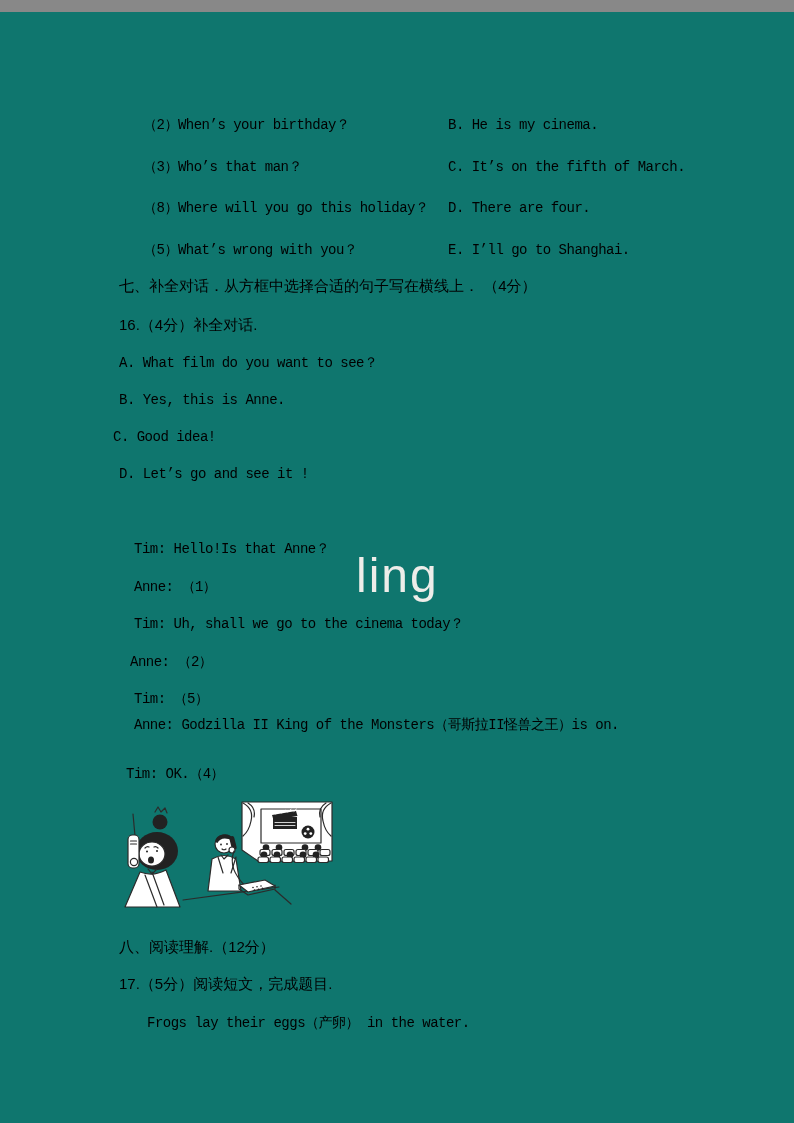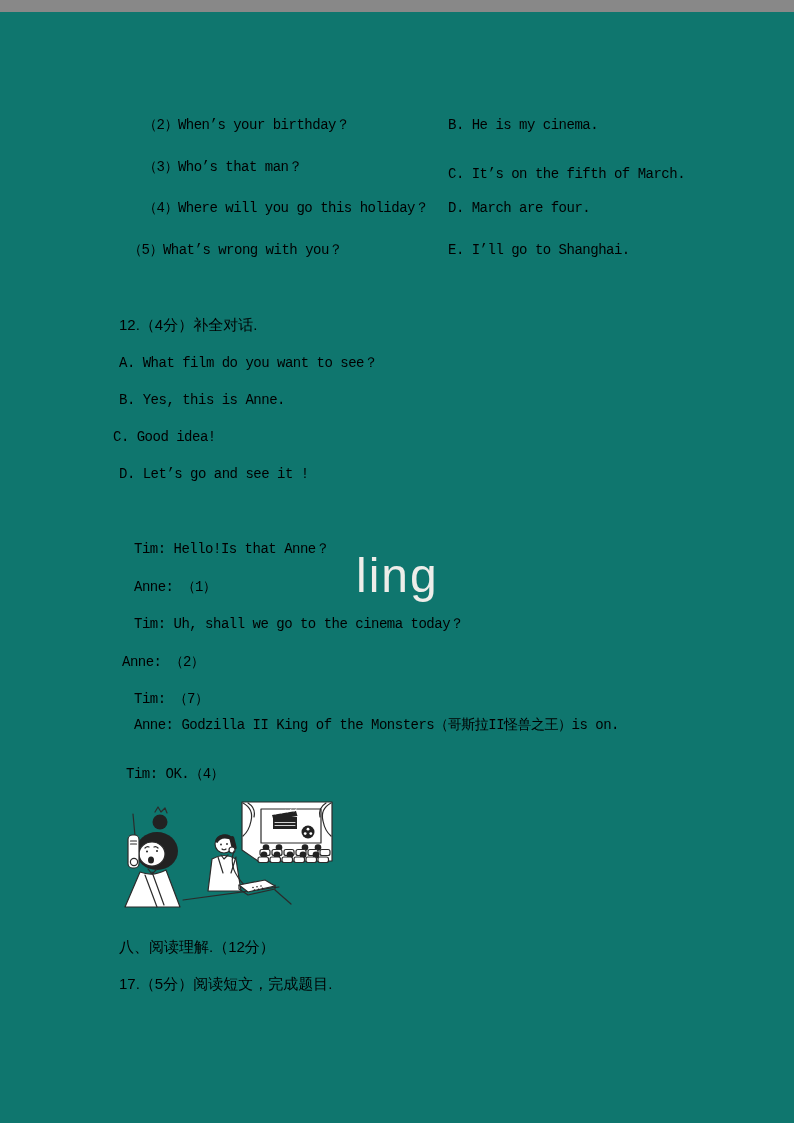--- a/index.html
+++ b/index.html
@@ -15,40 +15,41 @@
 <body>
 
 <div class="page">
 
   <div class="wm">ling</div>
 
   <div class="ln en" style="left:143px;top:104px">（2）When’s your birthday？</div>
   <div class="ln en" style="left:448px;top:104px">B. He is my cinema.</div>
 
   <div class="ln en" style="left:143px;top:146px">（3）Who’s that man？</div>
-  <div class="ln en" style="left:448px;top:153px">C. It’s on the fifth of March.</div>
+  <div class="ln en" style="left:448px;top:146px">C. It’s on the fifth of March.</div>
 
-  <div class="ln en" style="left:143px;top:187px">（4）Where will you go this holiday？</div>
-  <div class="ln en" style="left:448px;top:187px">D. March are four.</div>
+  <div class="ln en" style="left:143px;top:187px">（8）Where will you go this holiday？</div>
+  <div class="ln en" style="left:448px;top:187px">D. There are four.</div>
 
-  <div class="ln en" style="left:128px;top:229px">（5）What’s wrong with you？</div>
+  <div class="ln en" style="left:143px;top:229px">（5）What’s wrong with you？</div>
   <div class="ln en" style="left:448px;top:229px">E. I’ll go to Shanghai.</div>
 
-  <div class="ln cn" style="left:119px;top:304px">12.（4分）补全对话.</div>
+  <div class="ln cn" style="left:119px;top:265px">七、补全对话．从方框中选择合适的句子写在横线上． （4分）</div>
+  <div class="ln cn" style="left:119px;top:304px">16.（4分）补全对话.</div>
 
   <div class="ln en" style="left:119px;top:342px">A. What film do you want to see？</div>
   <div class="ln en" style="left:119px;top:379px">B. Yes, this is Anne.</div>
   <div class="ln en" style="left:113px;top:416px">C. Good idea!</div>
   <div class="ln en" style="left:119px;top:453px">D. Let’s go and see it !</div>
 
   <div class="ln en" style="left:134px;top:528px">Tim: Hello!Is that Anne？</div>
   <div class="ln en" style="left:134px;top:566px">Anne: （1）</div>
   <div class="ln en" style="left:134px;top:603px">Tim: Uh, shall we go to the cinema today？</div>
-  <div class="ln en" style="left:122px;top:641px">Anne: （2）</div>
-  <div class="ln en" style="left:134px;top:678px">Tim: （7）</div>
+  <div class="ln en" style="left:130px;top:641px">Anne: （2）</div>
+  <div class="ln en" style="left:134px;top:678px">Tim: （5）</div>
   <div class="ln en" style="left:134px;top:704px">Anne: Godzilla II King of the Monsters（哥斯拉II怪兽之王）is on.</div>
   <div class="ln en" style="left:126px;top:753px">Tim: OK.（4）</div>
 
   <svg class="illu" viewBox="0 0 220 112">
     <g stroke="#2b2b2b" stroke-width="1.2" fill="none" stroke-linecap="round" stroke-linejoin="round">
 
       <g>
         <path d="M127,3 H217 V62 H143 L127,51 Z" fill="#ffffff"></path>
         <rect x="146" y="10" width="60" height="34" fill="#ffffff"></rect>
         <path d="M128,4 Q139,10 136,22 Q134,32 128,37"></path>
@@ -134,14 +135,15 @@
         <circle cx="139.5" cy="91" r="0.8" fill="#222" stroke="none"></circle>
         <circle cx="143.5" cy="90.2" r="0.8" fill="#222" stroke="none"></circle>
         <circle cx="147.5" cy="89.4" r="0.8" fill="#222" stroke="none"></circle>
         <path d="M160,91 L176,105"></path>
       </g>
     </g>
   </svg>
 
   <div class="ln cn" style="left:119px;top:926px">八、阅读理解.（12分）</div>
   <div class="ln cn" style="left:119px;top:963px">17.（5分）阅读短文，完成题目.</div>
+  <div class="ln en" style="left:147px;top:1002px">Frogs lay their eggs（产卵） in the water.</div>
 
 </div>
 
 </body></html>

